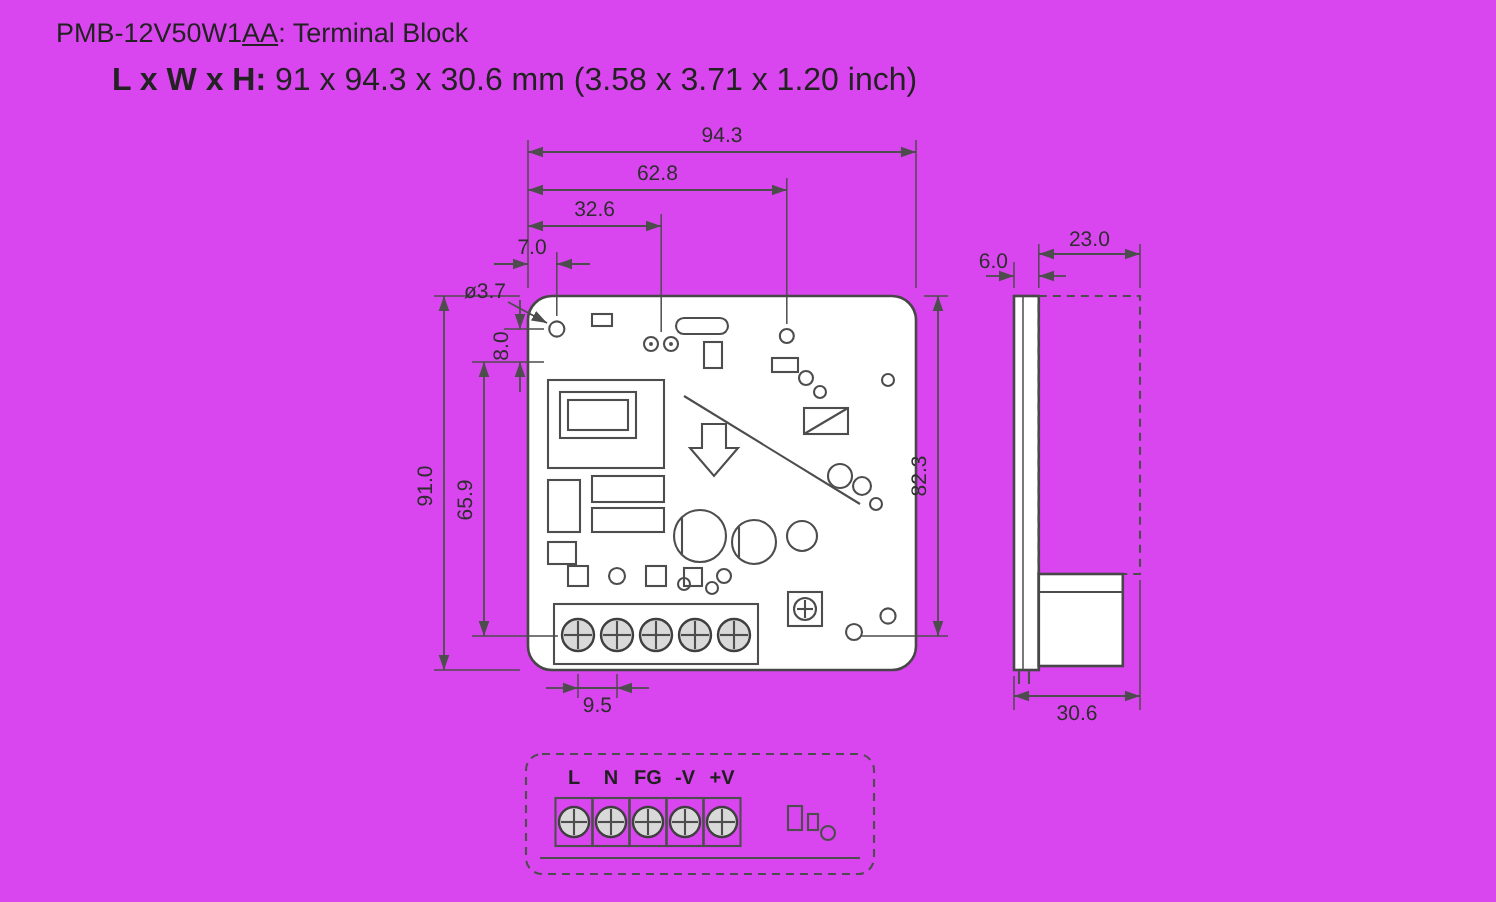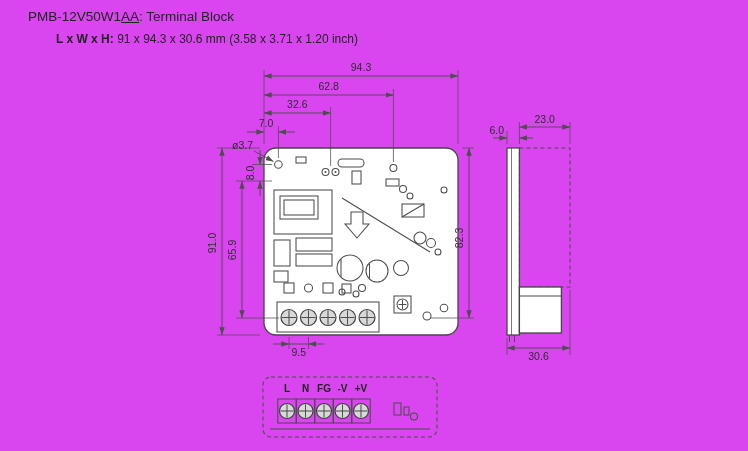--- a/index.html
+++ b/index.html
@@ -1,20 +1,20 @@
 <!DOCTYPE html>
 <html><head>
 <meta charset="utf-8">
 <style>
   html,body{margin:0;padding:0;background:#fff;}
   #page{position:relative;width:748px;height:451px;background:#d946ef;overflow:hidden;font-family:"Liberation Sans",sans-serif;}
   #header{position:absolute;left:28px;top:9px;color:#222;z-index:2;}
   #title{font-size:13.5px;}
   #title .u{text-decoration:underline;}
-  #size-line{font-size:12px;margin-top:8px;padding-left:28px;}
+  #size-line{font-size:16px;margin-top:8px;padding-left:28px;}
   svg{position:absolute;left:0;top:0;}
   svg text{font-family:"Liberation Sans",sans-serif;}
   .ln{fill:#ffffff;stroke:#474747;stroke-width:1.3;}
   .cmp{fill:none;stroke:#4d4d4d;stroke-width:1.05;}
   .scr{fill:#d9d9d9;stroke:#3f3f3f;stroke-width:1.2;}
   .dim{stroke:#4d4d4d;stroke-width:0.9;fill:none;}
   .ext{stroke:#4d4d4d;stroke-width:0.75;fill:none;}
   .dimtxt{font-size:10.5px;fill:#2e2e2e;}
   .lbl{font-size:10px;fill:#1f1f1f;font-weight:bold;}
   .dash{stroke-dasharray:4 3;}

